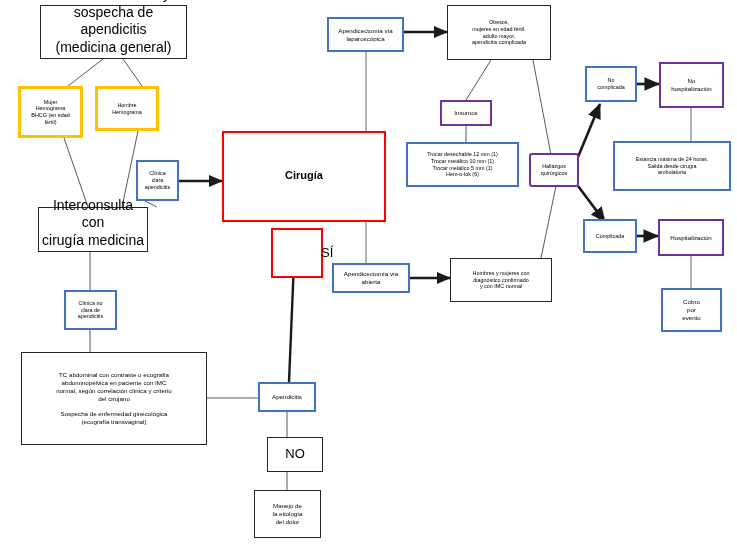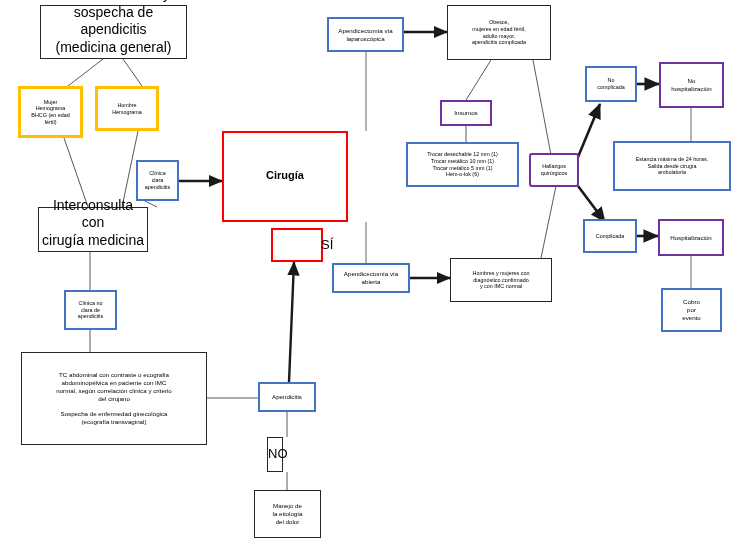--- a/index.html
+++ b/index.html
@@ -154,29 +154,29 @@
   <div class="node b-black fs-s pad" style="left:21px; top:352px; width:186px; height:93px;">
     <span class="txt">TC abdominal con contraste o ecografía
 abdominopélvica en paciente con IMC
 normal, según correlación clínica y criterio
 del cirujano
 
 Sospecha de enfermedad ginecológica
 (ecografía transvaginal)</span>
   </div>
 
-  <div class="node b-red pad" style="left:222px; top:131px; width:126px; height:91px; flex-direction:column;">
+  <div class="node b-red pad" style="left:222px; top:131px; width:164px; height:91px; flex-direction:column;">
     <span class="txt bold fs-xl" style="margin-bottom:2px;">Cirugía</span>
   </div>
 
-  <div class="node b-red fs-xxl" style="left:271px; top:228px; width:40px; height:34px;padding-left:48px;">
+  <div class="node b-red fs-xxl" style="left:271px; top:228px; width:40px; height:50px;padding-left:48px;">
     <span class="txt">SÍ</span>
   </div>
 
-  <div class="node b-black fs-xxl" style="left:267px; top:437px; width:16px; height:35px;">
+  <div class="node b-black fs-xxl" style="left:267px; top:437px; width:56px; height:35px;">
     <span class="txt">NO</span>
   </div>
 
   <div class="node b-blue fs-s" style="left:258px; top:382px; width:58px; height:30px;">
     <span class="txt">Apendicitis</span>
   </div>
 
   <div class="node b-black fs-s pad" style="left:254px; top:490px; width:67px; height:48px;">
     <span class="txt">Manejo de
 la etiología

